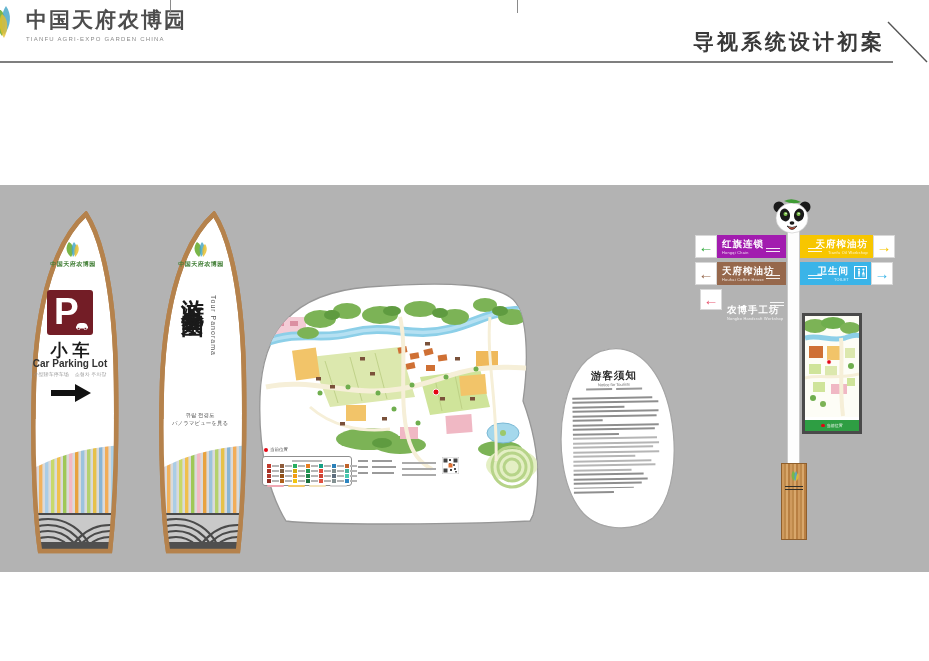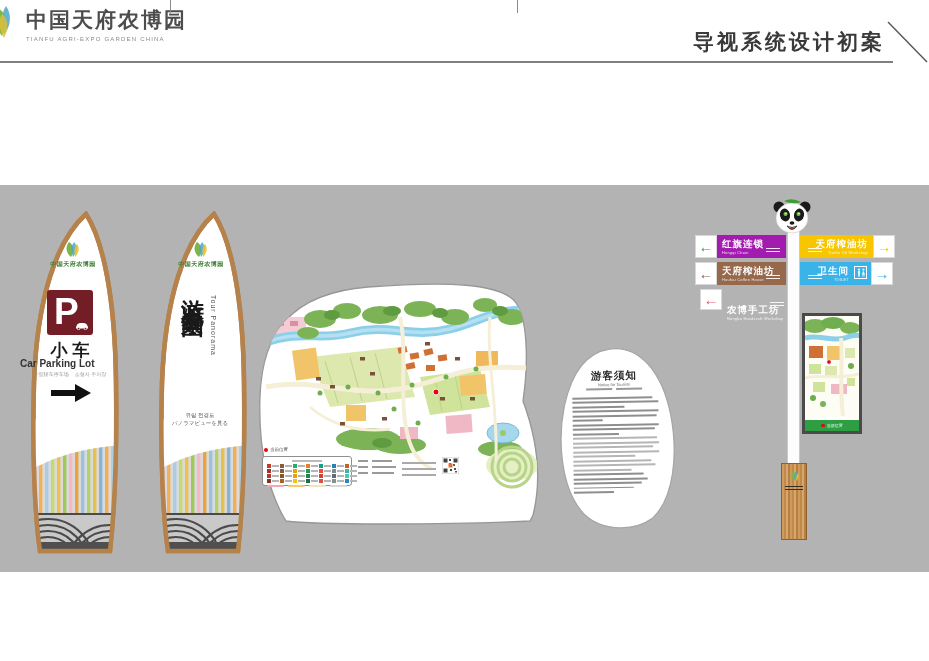--- a/index.html
+++ b/index.html
@@ -23,21 +23,21 @@
   .leaf { position:absolute; width:106px; height:346px; }
   .leaf svg.leaf-svg { position:absolute; left:0; top:0; width:106px; height:346px; }
   .leaf-content { position:absolute; left:0; top:0; width:106px; height:346px; }
   .leaf-logo { position:absolute; left:0; top:30px; width:106px; text-align:center; }
   .leaf-logo .mini-mark { display:block; margin:0 auto; }
   .leaf-logo .mini-name { font-size:6px; color:#3f7d33; font-weight:bold; letter-spacing:.5px; margin-top:1px; }
   .p-panel { position:absolute; left:27px; top:79px; width:46px; height:45px; background:#731d26; border-radius:3px; color:#fff; }
   .p-glyph { position:absolute; left:7px; top:-1px; font-size:37px; font-weight:bold; line-height:45px; }
   .p-car { position:absolute; right:4px; bottom:5px; }
   .parking-title { position:absolute; left:0; top:128px; width:100px; text-align:center; font-size:17px; font-weight:bold; color:#1a1a1a; letter-spacing:5px; text-indent:5px; }
-  .parking-en { position:absolute; left:0; top:147px; width:100px; font-size:10px; font-weight:bold; color:#333; }
+  .parking-en { position:absolute; left:0; top:147px; width:100px; text-align:center; font-size:10px; font-weight:bold; color:#333; }
   .parking-notes { position:absolute; left:0; top:160px; width:100px; text-align:center; font-size:5px; color:#999; }
   .parking-notes span { margin:0 3px; }
   .big-arrow { position:absolute; left:29px; top:172px; }
 
   .pan-title { position:absolute; left:30px; top:70px; height:132px; writing-mode:vertical-rl; text-orientation:upright; font-size:23px; font-weight:bold; color:#1a1a1a; letter-spacing:4px; }
   .pan-en { position:absolute; left:62px; top:84px; height:120px; writing-mode:vertical-rl; font-size:7px; color:#555; letter-spacing:1px; }
   .pan-notes { position:absolute; left:0; top:200px; width:104px; text-align:center; font-size:5.5px; color:#555; line-height:8px; }
 
   
   .board { position:absolute; left:250px; top:72px; width:298px; height:290px; }

